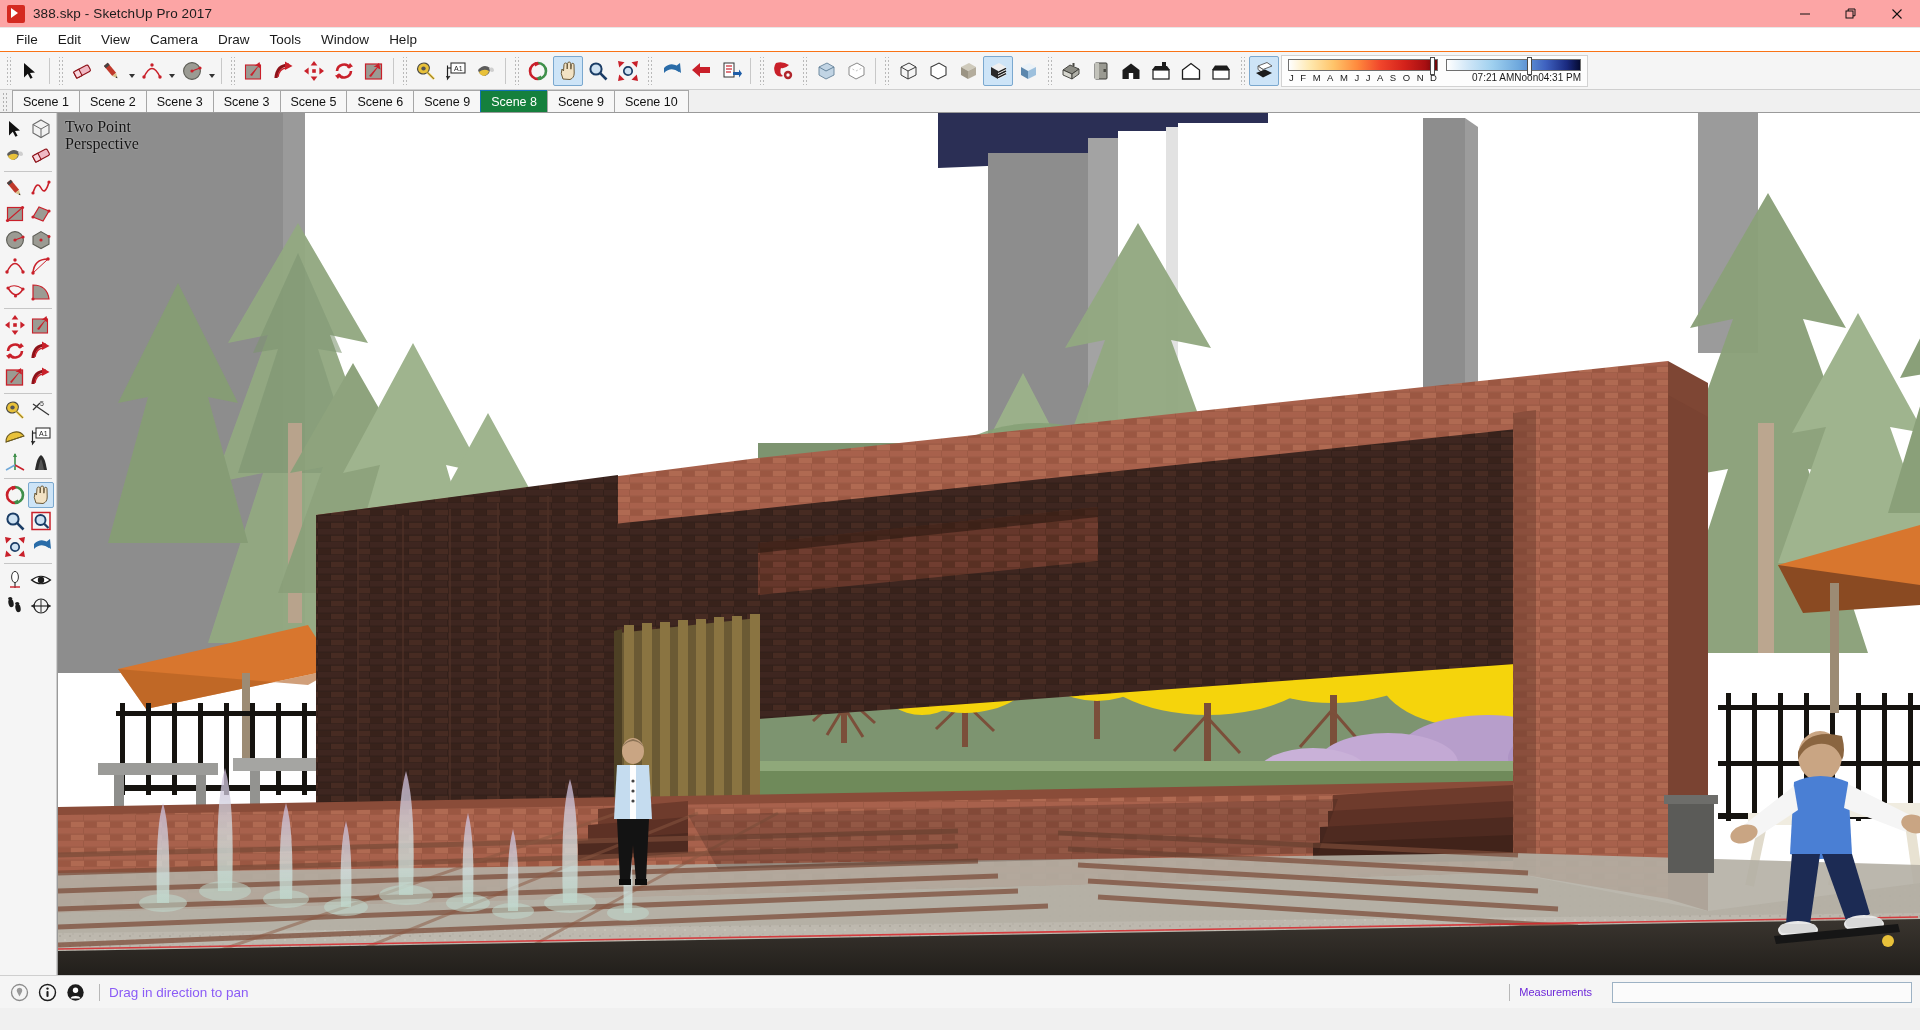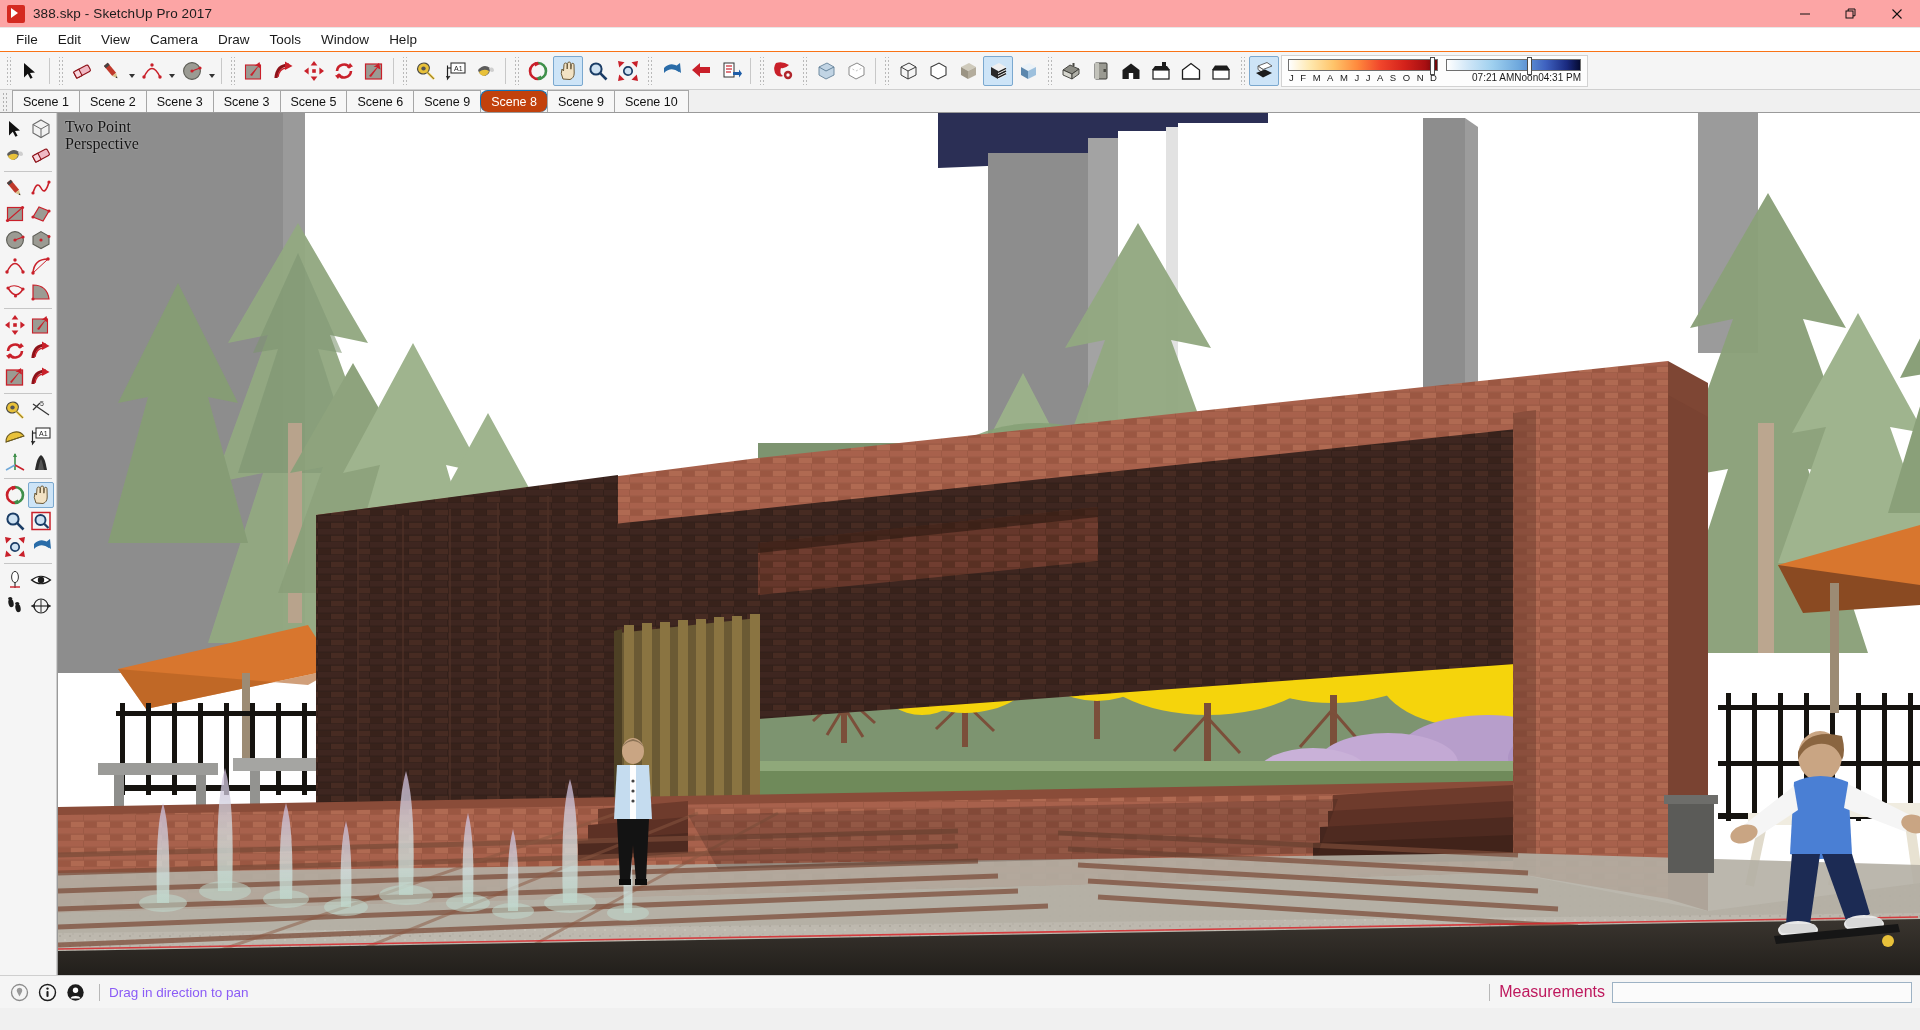--- a/index.html
+++ b/index.html
@@ -64,21 +64,21 @@
 
   
   .scenebar { height:23px; background:#f0f0f0; display:flex; align-items:flex-end;
     border-bottom:1px solid #9a9a9a; padding-left:2px; }
   .scene-grip { width:7px; height:19px; margin-right:3px; align-self:center;
     background-image:radial-gradient(#b0b0b0 1px, transparent 1px);
     background-size:3px 4px; }
   .scene-tab { font-size:12.5px; color:#111; padding:3px 10px 3px 10px; height:22px;
     line-height:16px; background:#f7f7f7; border:1px solid #a6a6a6;
     border-bottom:none; margin-right:-1px; cursor:default; white-space:nowrap; }
-  .scene-tab.active { background:#c2410c; color:#ffffff; border-color:#1272b4;border-radius:8px; }
+  .scene-tab.active { background:#15803d; color:#ffffff; border-color:#1272b4; }
 
   
   .workarea { display:flex; height:862px; }
 
   .toolbar-left { width:57px; background:#f5f5f5; border-right:1px solid #cfcfcf;
     padding-top:3px; display:flex; flex-direction:column; align-items:center; flex:0 0 57px;}
   .lt-row { display:flex; width:56px; justify-content:center; }
   .lbtn { width:26px; height:26px; display:flex; align-items:center;
     justify-content:center; border:1px solid transparent; border-radius:2px; margin:0; }
   .lbtn.active { background:#cde4f7; border-color:#7aa8cf; }
@@ -93,21 +93,21 @@
   .vp-svg { position:absolute; inset:0; width:100%; height:100%; display:block; }
 
   
   .statusbar { height:33px; background:#f5f5f5; border-top:1px solid #cfcfcf;
     display:flex; align-items:center; padding-left:6px; }
   .sb-icon { width:26px; height:26px; display:flex; align-items:center;
     justify-content:center; margin-right:2px; }
   .sb-div { width:1px; height:17px; background:#b8b8b8; margin:0 9px; }
   .sb-text { font-size:13.5px; color:#8b5cf6; }
   .sb-right { margin-left:auto; display:flex; align-items:center; padding-right:8px; }
-  .sb-meas-label { font-size:16px; color:#be185d; margin-right:7px; }
+  .sb-meas-label { font-size:11px; color:#6d28d9; margin-right:20px; }
   .sb-meas-input { width:300px; height:21px; background:#fbfbfb;
     border:1px solid #9db2c4; font-size:12px; padding:0 4px;
     font-family:"Liberation Sans", sans-serif; }
 </style>
 </head>
 <body>
 
 <div class="titlebar">
   <div class="app-icon">
     <div class="sq"></div>

